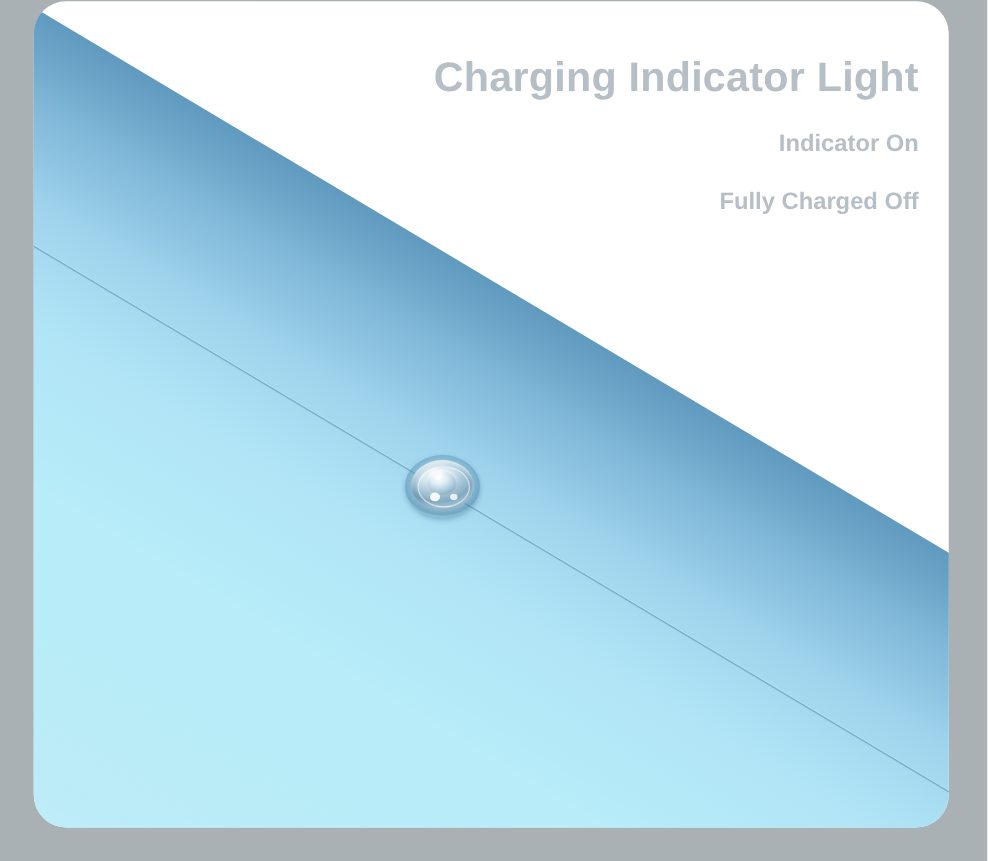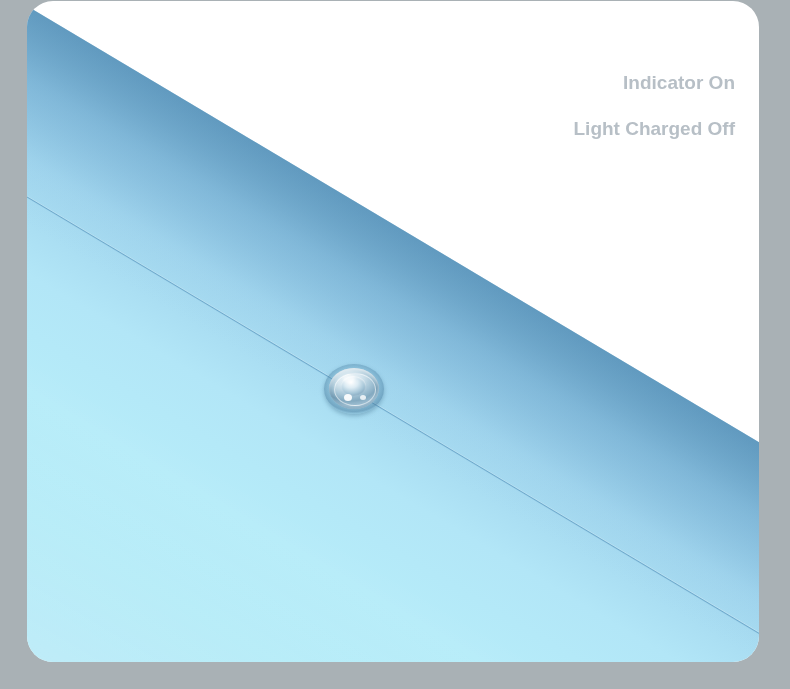--- a/index.html
+++ b/index.html
@@ -255,20 +255,21 @@
       <div class="led-socket"></div>
       <div class="led-dome"></div>
       <div class="led-ring-outer"></div>
       <div class="led-ring-inner"></div>
       <div class="led-spec-c"></div>
       <div class="led-spec-a"></div>
       <div class="led-spec-b"></div>
     </div>
 
     <div class="caption-block">
+      <p class="caption-title">Charging Indicator Light</p>
       <div class="caption-gap-1"></div>
       <p class="caption-line">Indicator On</p>
       <div class="caption-gap-2"></div>
-      <p class="caption-line">Light Charged Off</p>
+      <p class="caption-line">Fully Charged Off</p>
     </div>
 
   </div>
 </div>
 
 </body></html>

